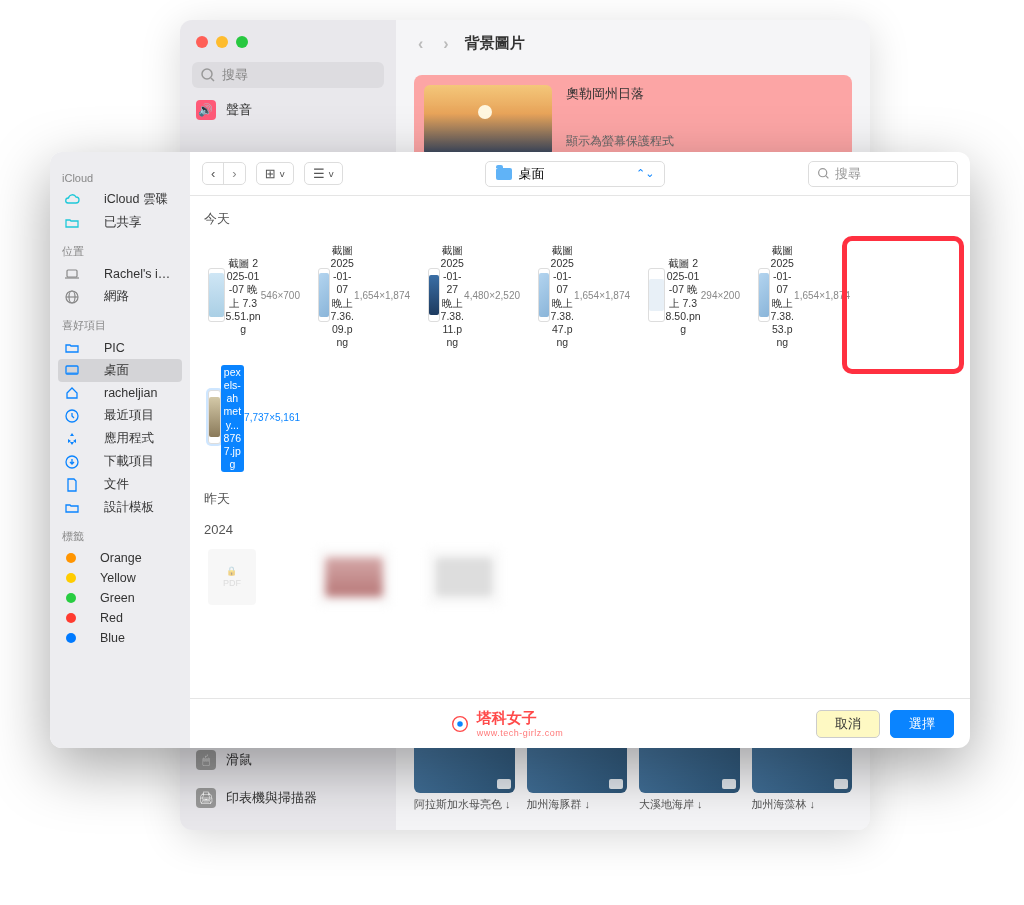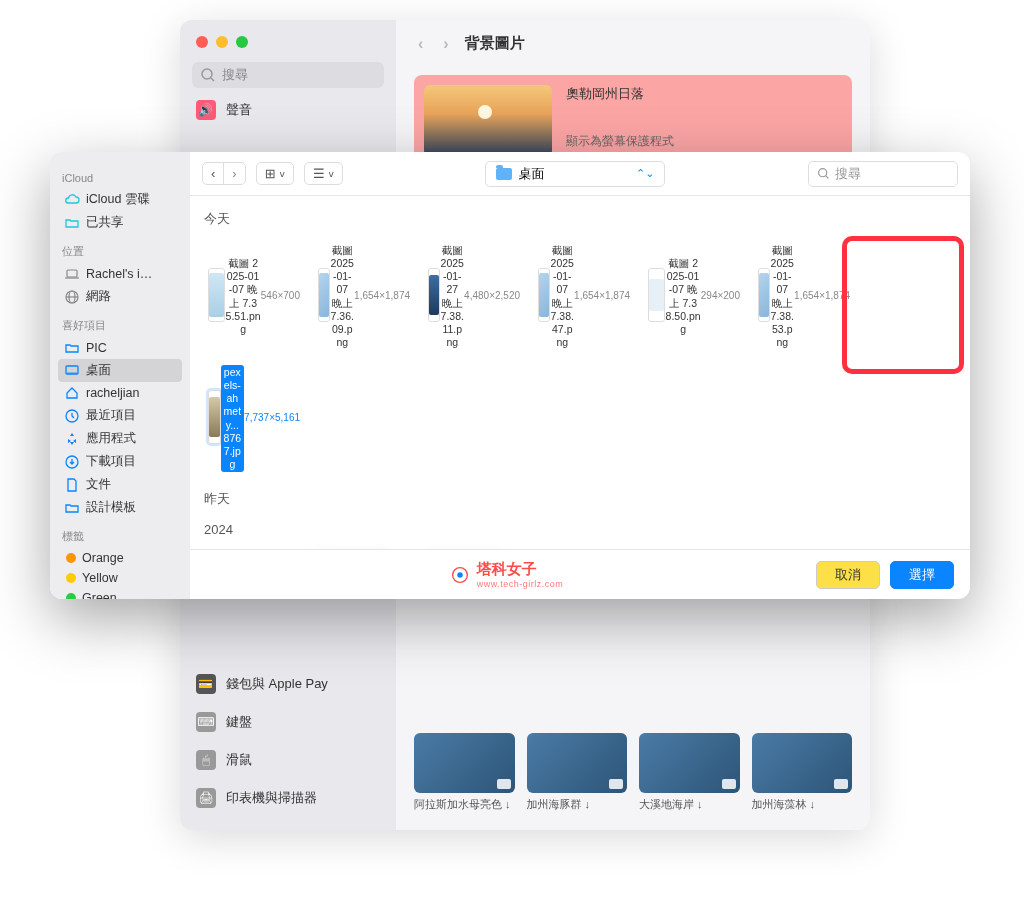--- a/index.html
+++ b/index.html
@@ -20,24 +20,24 @@
 .bg-preview { margin: 8px 18px; background: #fca5a5; border-radius: 8px; padding: 10px; display: flex; gap: 14px; align-items: flex-start; }
 .prev-thumb { width: 128px; height: 72px; border-radius: 6px; background: linear-gradient(180deg,#f4c77a 0%,#e8a45a 40%,#2a3f5f 100%); position: relative; }
 .prev-sun { position: absolute; top: 20px; left: 54px; width: 14px; height: 14px; border-radius: 50%; background: #fff7e0; }
 .bg-wallpapers { position: absolute; bottom: 0; left: 0; right: 0; padding: 0 18px 18px; display: flex; gap: 12px; }
 .wp-item { flex: 1; }
 .wp-thumb { width: 100%; height: 60px; border-radius: 6px; background: linear-gradient(135deg,#4a7ba6,#2d5577); position: relative; }
 .wp-play { position: absolute; bottom: 4px; right: 4px; width: 14px; height: 10px; background: rgba(255,255,255,0.85); border-radius: 2px; }
 .wp-label { font-size: 11px; color: #555; margin-top: 4px; text-align: left; }
 
 
-.finder { position: absolute; left: 50px; top: 152px; width: 920px; height: 447px; background: #fff; border-radius: 12px; box-shadow: 0 20px 60px rgba(0,0,0,0.35); display: flex; overflow: hidden; }
+.finder { position: absolute; left: 50px; top: 152px; width: 920px; height: 596px; background: #fff; border-radius: 12px; box-shadow: 0 20px 60px rgba(0,0,0,0.35); display: flex; overflow: hidden; }
 .f-sidebar { width: 140px; background: #ededf0; padding: 10px 8px; overflow-y: auto; font-size: 12.5px; }
 .f-sec { color: #888; font-size: 11px; margin: 10px 4px 4px; }
-.f-item { display: flex; align-items: center; gap: 6px; padding: 3px 6px; border-radius: 4px; color: #333; cursor: default; }
+.f-item { display: flex; align-items: center; gap: 24px; padding: 3px 6px; border-radius: 4px; color: #333; cursor: default; }
 .f-item.selected { background: rgba(0,0,0,0.1); }
 .f-icon { width: 16px; height: 16px; flex-shrink: 0; }
 .tag-dot { width: 10px; height: 10px; border-radius: 50%; flex-shrink: 0; margin-left: 2px; }
 
 .f-main { flex: 1; display: flex; flex-direction: column; }
 .f-toolbar { height: 44px; border-bottom: 1px solid #e5e5e5; display: flex; align-items: center; padding: 0 12px; gap: 10px; }
 .tb-nav { display: flex; border: 1px solid #ddd; border-radius: 5px; overflow: hidden; }
 .tb-nav span { padding: 3px 8px; color: #888; font-size: 13px; }
 .tb-nav span:first-child { border-right: 1px solid #ddd; color: #555; }
 .tb-seg { display: flex; align-items: center; border: 1px solid #ddd; border-radius: 5px; padding: 3px 8px; color: #555; font-size: 13px; gap: 4px; }
@@ -56,21 +56,21 @@
 .f-name { font-size: 10.5px; color: #333; margin-top: 4px; line-height: 1.25; word-break: break-all; }
 .f-dims { font-size: 10px; color: #888; margin-top: 1px; }
 .f-file.selected .f-name { background: #0a84ff; color: #fff; border-radius: 3px; padding: 1px 3px; }
 .f-file.selected .f-dims { color: #0a84ff; }
 .f-file.selected .f-thumb { box-shadow: 0 0 0 2px #0a84ff33; }
 .highlight-box { position: absolute; border: 5px solid #ff3040; border-radius: 10px; pointer-events: none; }
 
 .f-footer { height: 50px; border-top: 1px solid #e5e5e5; display: flex; align-items: center; padding: 0 16px; gap: 10px; }
 .watermark { margin: 14px auto; display: flex; align-items: center; gap: 6px; font-size: 15px; color: #ff4a4a; font-weight: 600; }
 .wm-sub { font-size: 9px; display: block; color: #ff7a7a; font-weight: 400; letter-spacing: 0.5px; }
-.btn { border: 1px solid #ccc; background: #fde047; border-radius: 5px; padding: 4px 18px; font-size: 13px; color: #333; }
+.btn { border: 1px solid #ccc; background: #fef9c3; border-radius: 5px; padding: 4px 18px; font-size: 13px; color: #333; }
 .btn.primary { background: #0a84ff; color: #fff; border-color: #0a84ff; }
 
 .pdf-thumb { width: 48px; height: 56px; background: #f0f0f0; border-radius: 4px; display:flex; align-items:center; justify-content:center; color:#bbb; font-size:9px; flex-direction:column; gap:2px; }
 .blur { filter: blur(4px); }
 
 svg { display: block; }
 </style>
 </head>
 <body>
 

